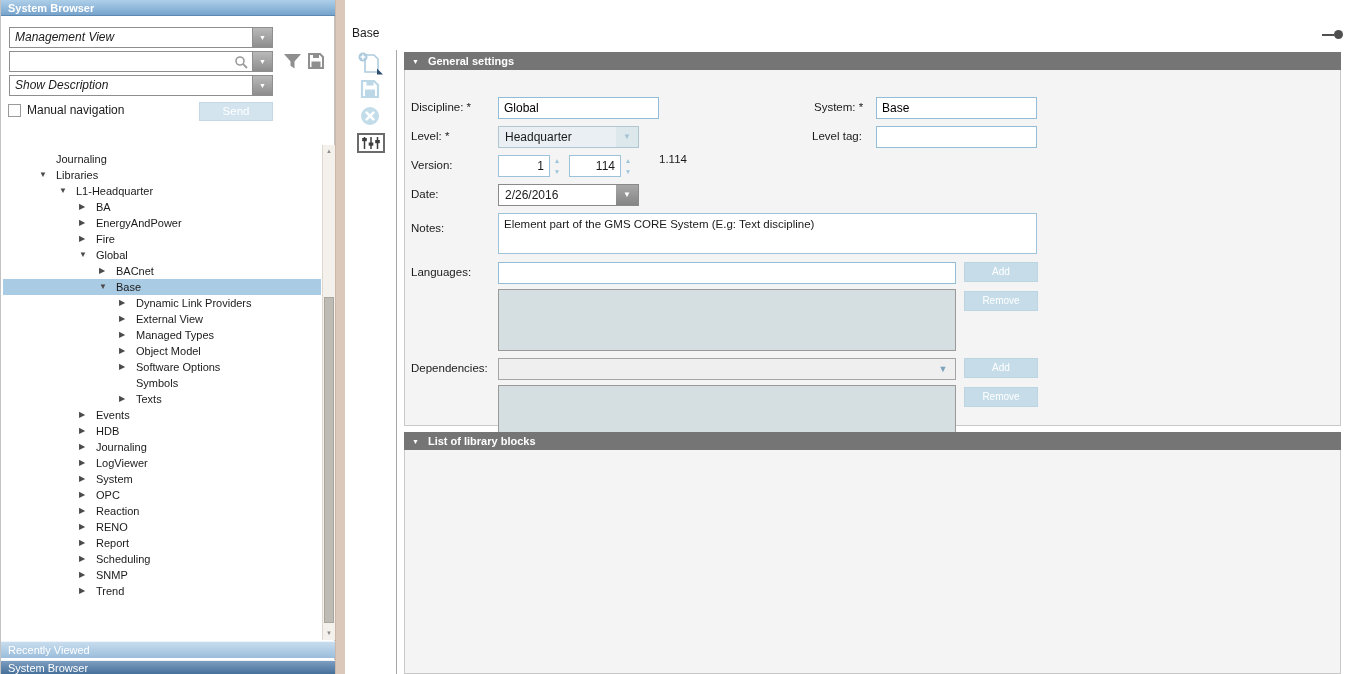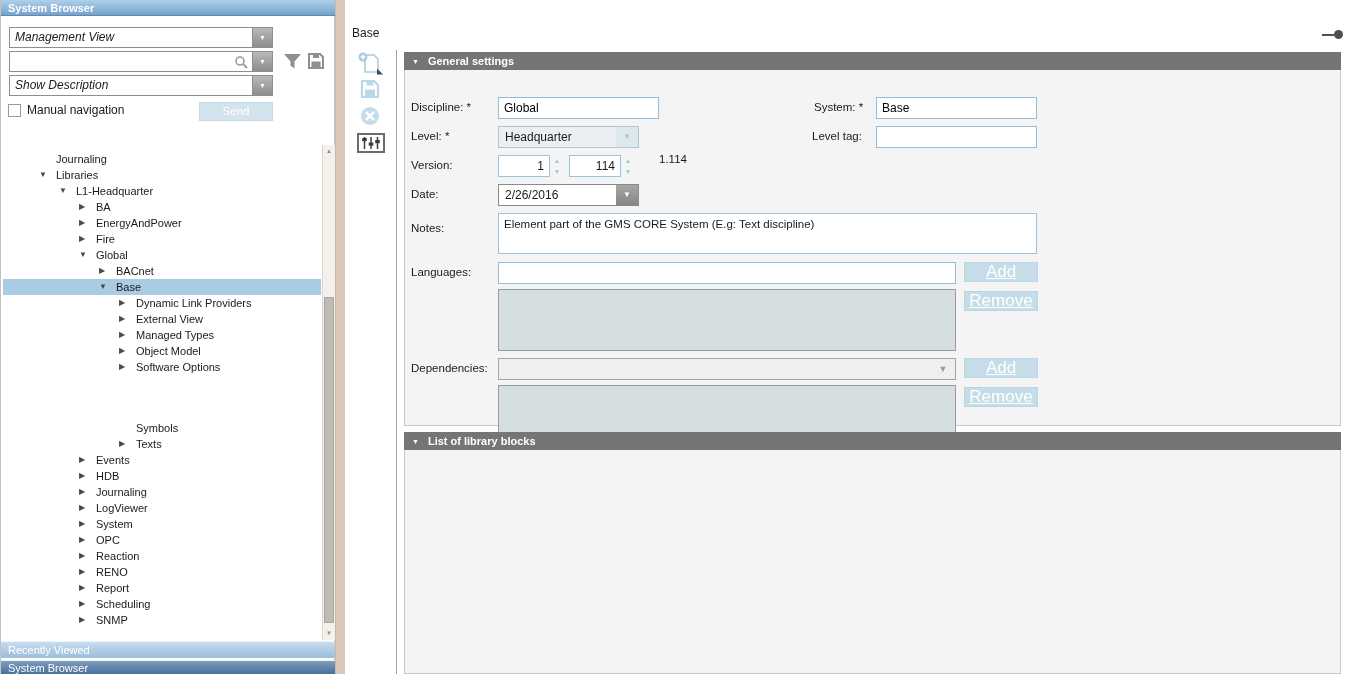--- a/index.html
+++ b/index.html
@@ -87,21 +87,21 @@
   .sel { position:absolute; height:22px; border:1px solid #b0c6d1; background:#e9eff2; font-size:12px; line-height:20px; }
   .sel .sel-text { position:absolute; left:6px; top:0; line-height:20px; white-space:nowrap; }
   .sel .sel-arrow { position:absolute; right:0; top:0; bottom:0; width:22px; text-align:center; font-size:8px; line-height:20px; color:#a6c3d2; background:#dde8ed; }
   .datecombo { position:absolute; height:22px; border:1px solid #8a8a8a; background:#fff; font-size:12px; }
   .datecombo .sel-text { position:absolute; left:6px; line-height:20px; }
   .datecombo .date-btn { position:absolute; right:0; top:0; bottom:0; width:22px; background:linear-gradient(#a8a8a8,#858585); color:#fff; text-align:center; font-size:8px; line-height:20px; }
   .spin-field { position:absolute; width:52px; height:22px; background:#fff; border:1px solid #9cc3da; font-size:12px; line-height:20px; text-align:right; padding-right:5px; }
   .spin-arrows { position:absolute; width:10px; height:22px; }
   .spin-arrows div { height:11px; font-size:6.5px; color:#9cc3da; text-align:center; line-height:11px; }
   .notes { position:absolute; left:93px; top:143px; width:539px; height:41px; background:#fff; border:1px solid #9cc3da; font-size:11.5px; padding:3px 5px; line-height:14px; }
-  .actbtn { position:absolute; width:74px; height:20px; background:#c6dde9; border:1px solid #bcd5e3; color:#fff; font-size:17px; text-align:center; line-height:18px;text-decoration:underline; }
+  .actbtn { position:absolute; width:74px; height:20px; background:#c6dde9; border:1px solid #bcd5e3; color:#fff; font-size:10px; text-align:center; line-height:18px; }
   .listbox { position:absolute; left:93px; width:458px; background:#d5dfe1; border:1px solid #9a9a9a; }
   .depsel { position:absolute; left:93px; top:288px; width:458px; height:22px; background:#efefef; border:1px solid #a5a5a5; }
   .depsel .sel-arrow { position:absolute; right:2px; top:0; width:20px; text-align:center; font-size:9px; line-height:20px; color:#7fa3bb; }
 </style>
 </head>
 <body>
 
 <div class="page">
 
   <div class="left-panel">
@@ -199,21 +199,21 @@
           <span class="tree-label">Managed Types</span>
         </div>
         <div class="tree-item" style="padding-left: 116px;">
           <span class="tree-arrow">▶</span>
           <span class="tree-label">Object Model</span>
         </div>
         <div class="tree-item" style="padding-left: 116px;">
           <span class="tree-arrow">▶</span>
           <span class="tree-label">Software Options</span>
         </div>
-        <div class="tree-item" style="padding-left: 116px; margin-top: 45px;">
+        <div class="tree-item" style="padding-left: 116px;">
           <span class="tree-arrow"></span>
           <span class="tree-label">Symbols</span>
         </div>
         <div class="tree-item" style="padding-left: 116px;">
           <span class="tree-arrow">▶</span>
           <span class="tree-label">Texts</span>
         </div>
         <div class="tree-item" style="padding-left: 76px;">
           <span class="tree-arrow">▶</span>
           <span class="tree-label">Events</span>

